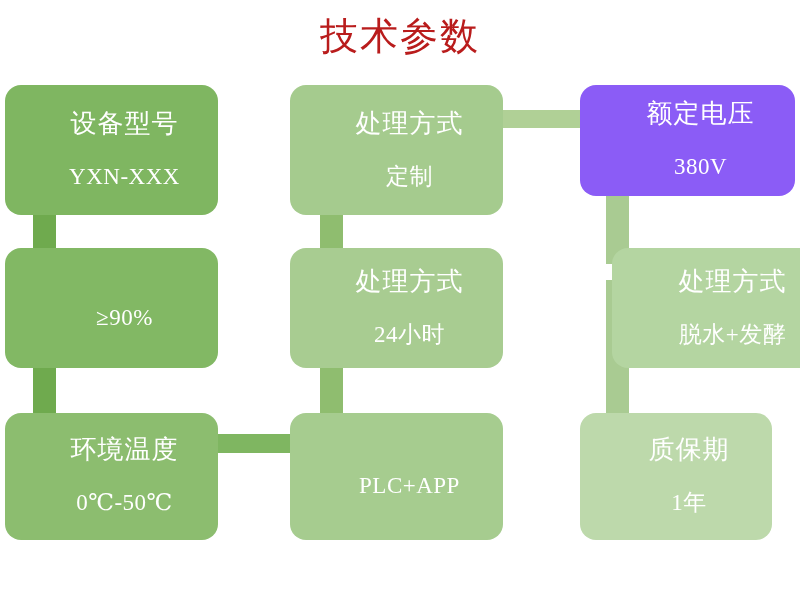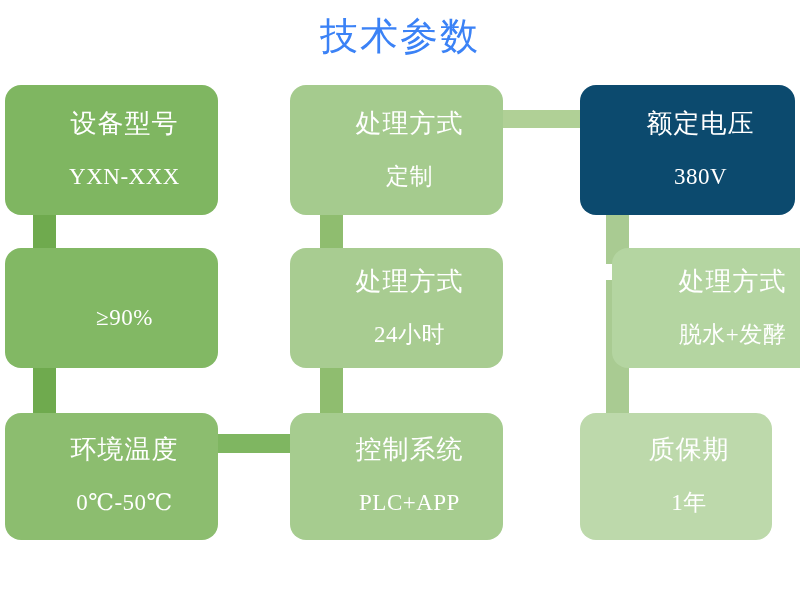--- a/index.html
+++ b/index.html
@@ -21,21 +21,21 @@
 
   
   .page-title {
     position: absolute;
     left: 0;
     top: 10px;
     width: 800px;
     text-align: center;
     font-size: 38px;
     line-height: 52px;
-    color: #3b82f6;
+    color: #b91c1c;
     letter-spacing: 2px;
     font-family: "Liberation Serif", "DejaVu Serif", serif;
     white-space: nowrap;
   }
 
   
   .conn {
     position: absolute;
   }
 
@@ -98,21 +98,21 @@
     </div>
   </div>
 
   <div class="card" style="left:290px; top:85px; width:213px; height:130px; background:#a5cb8e;">
     <div class="c-text-wrap">
       <div class="c-title">处理方式</div>
       <div class="c-value">定制</div>
     </div>
   </div>
 
-  <div class="card" style="left:580px; top:85px; width:215px; height:130px; background:#0c4a6e;">
+  <div class="card" style="left:580px; top:85px; width:215px; height:111px; background:#8b5cf6;">
     <div class="c-text-wrap">
       <div class="c-title">额定电压</div>
       <div class="c-value">380V</div>
     </div>
   </div>
 
   <div class="card" style="left:5px; top:248px; width:213px; height:120px; background:#82b864;">
     <div class="c-text-wrap">
       <div class="c-value">≥90%</div>
     </div>
@@ -134,21 +134,20 @@
 
   <div class="card" style="left:5px; top:413px; width:213px; height:127px; background:#8cbd6f;">
     <div class="c-text-wrap">
       <div class="c-title">环境温度</div>
       <div class="c-value">0℃-50℃</div>
     </div>
   </div>
 
   <div class="card" style="left:290px; top:413px; width:213px; height:127px; background:#a6cc8f;">
     <div class="c-text-wrap">
-      <div class="c-title">控制系统</div>
       <div class="c-value">PLC+APP</div>
     </div>
   </div>
 
   <div class="card" style="left:580px; top:413px; width:192px; height:127px; background:#bdd9ab;">
     <div class="c-text-wrap">
       <div class="c-title">质保期</div>
       <div class="c-value">1年</div>
     </div>
   </div>

